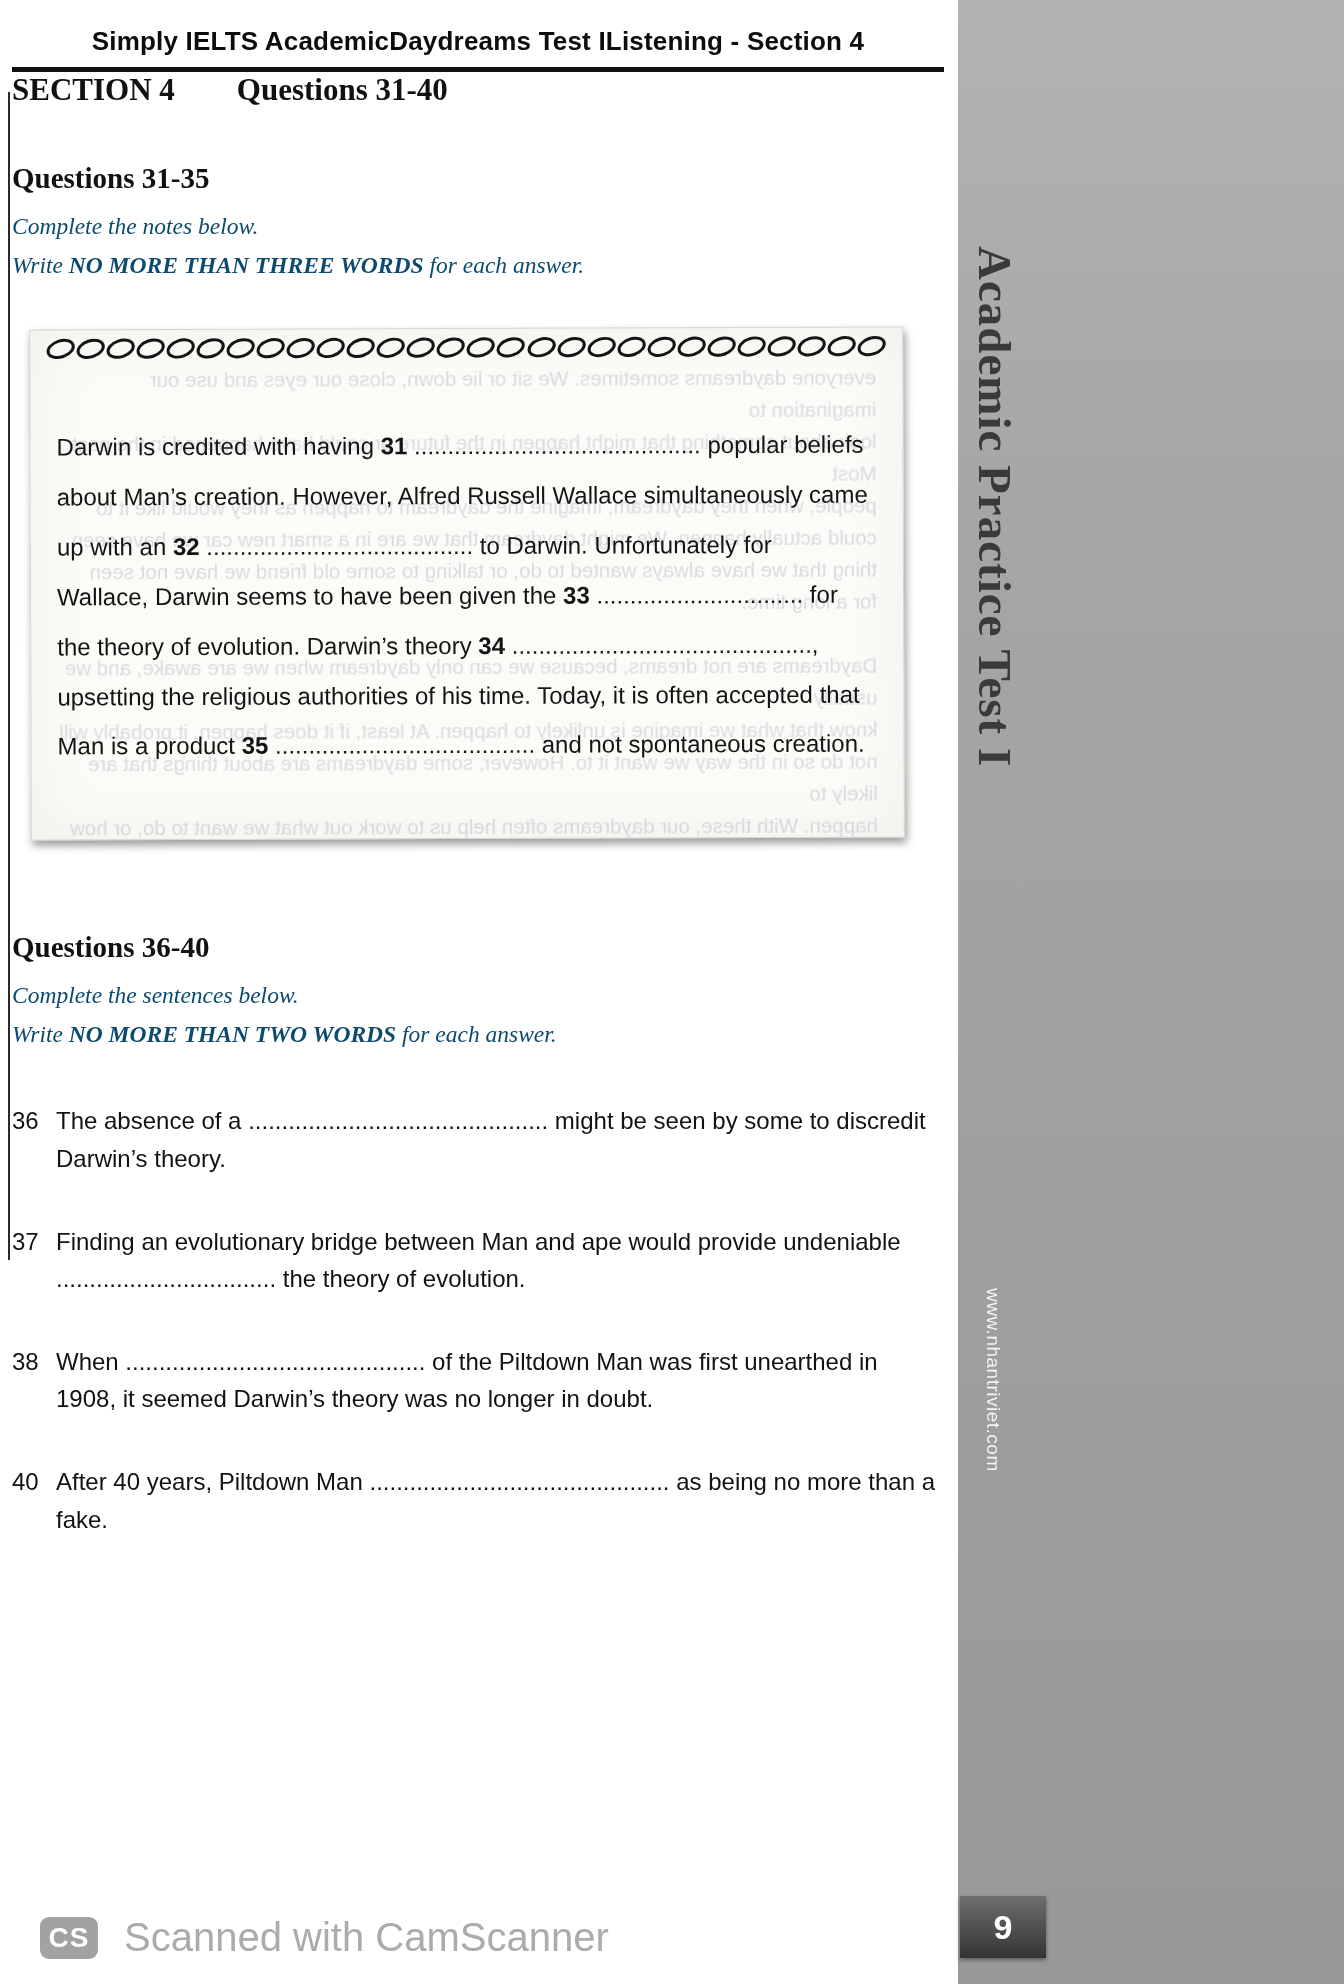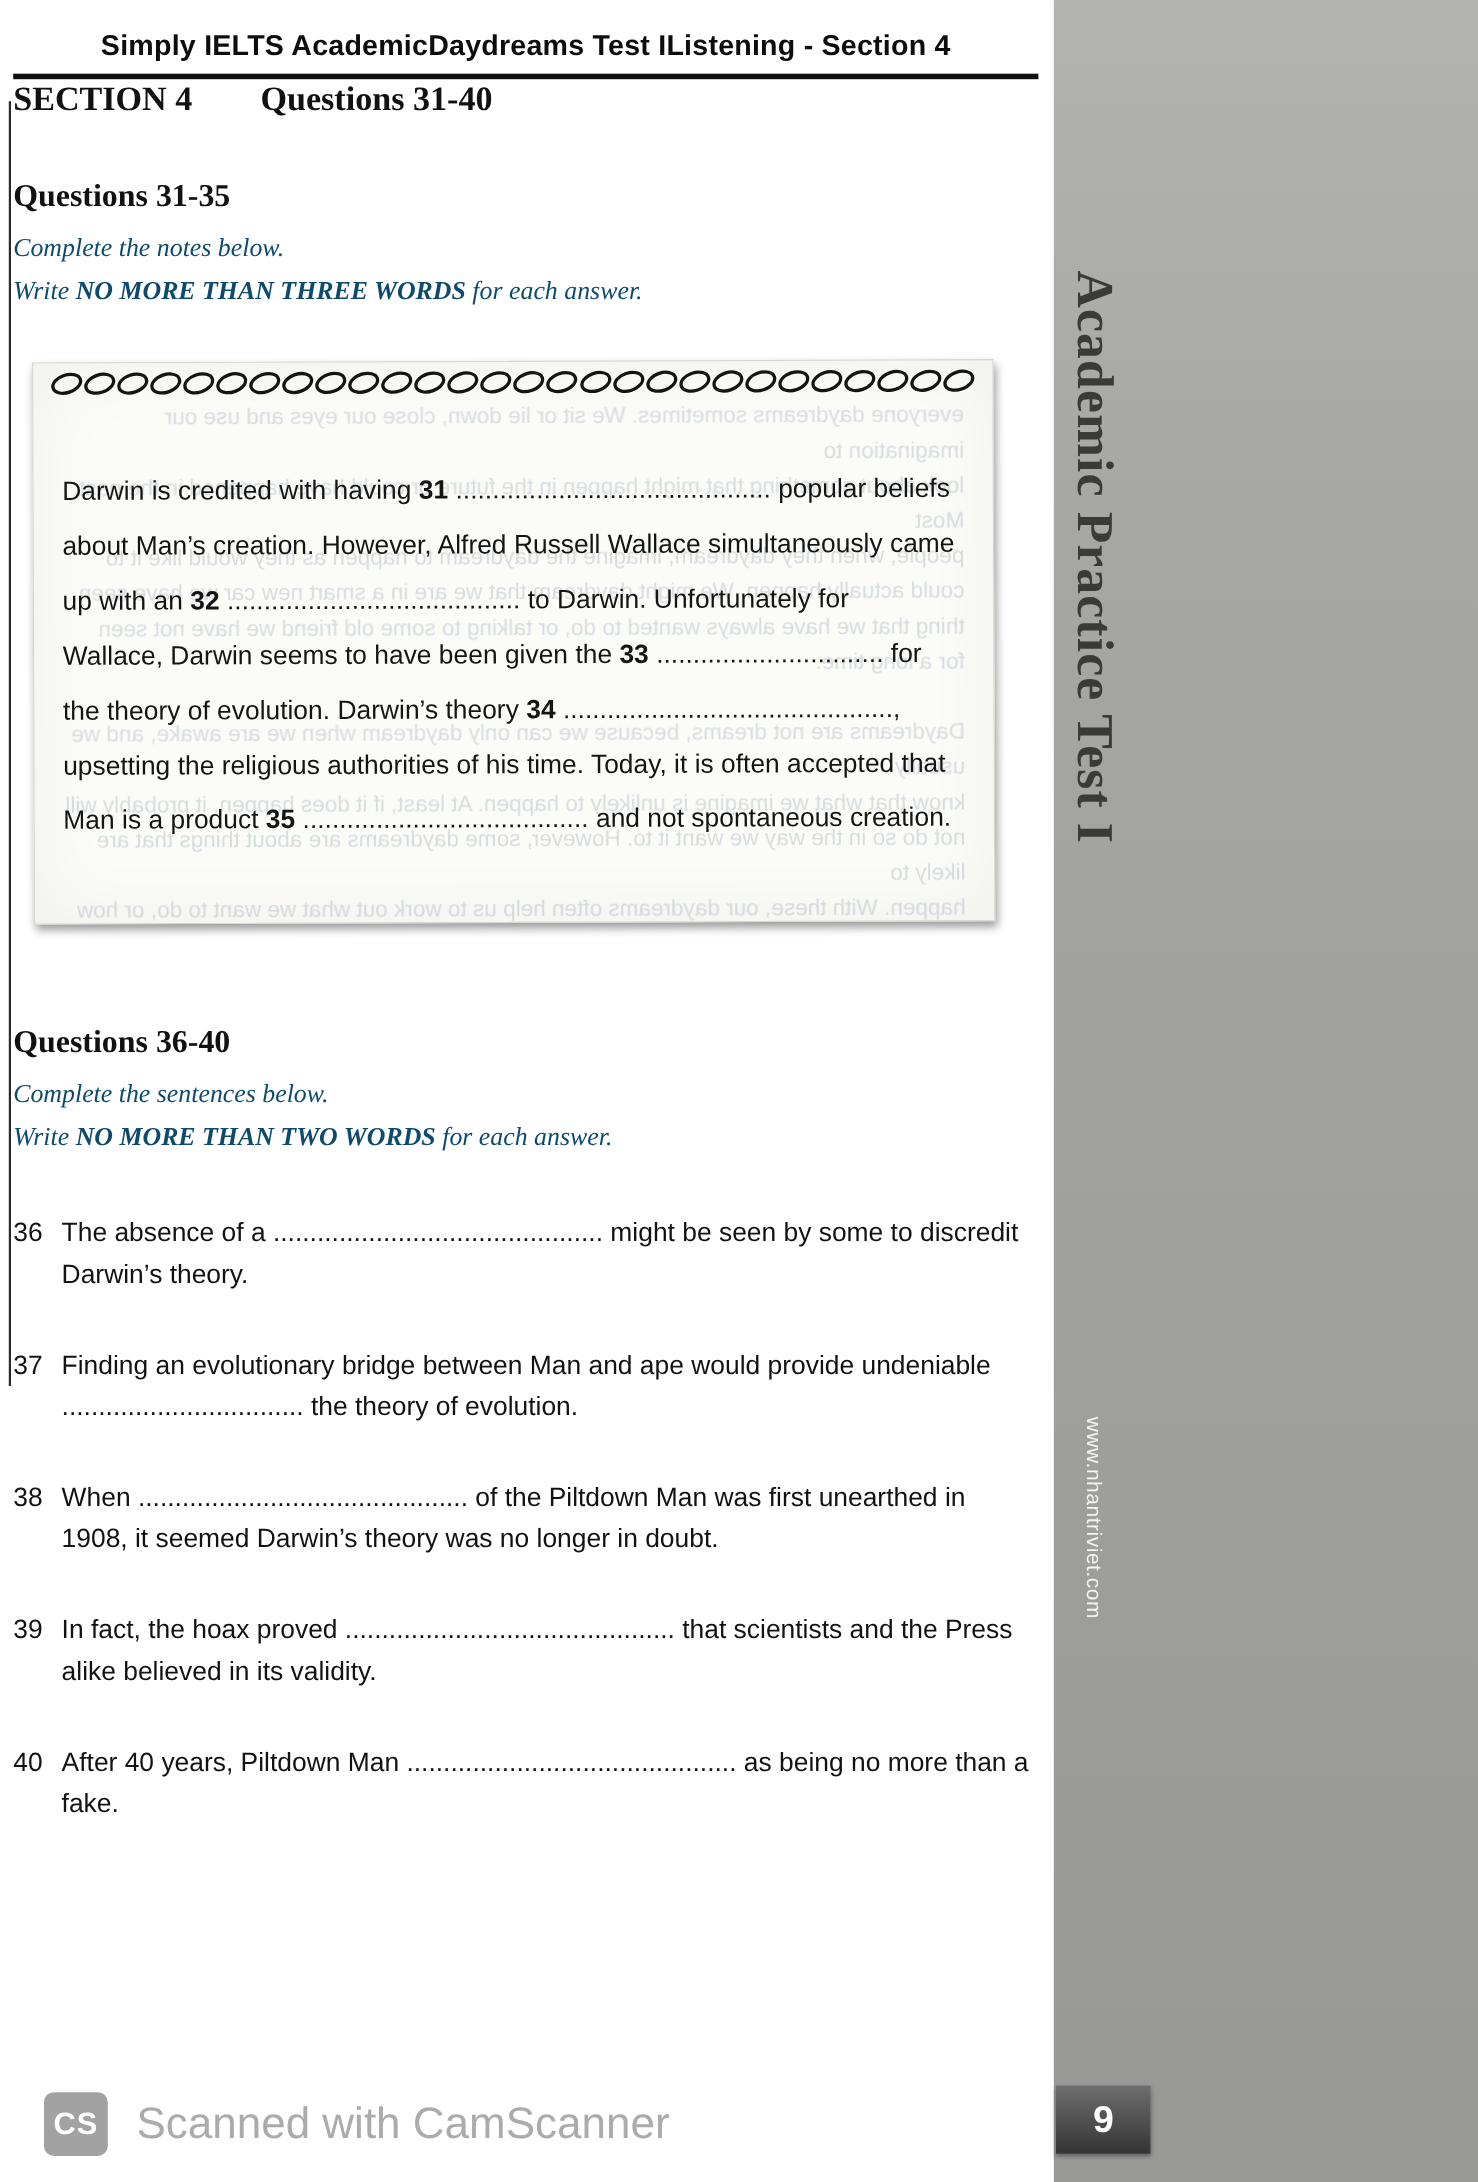--- a/index.html
+++ b/index.html
@@ -23,21 +23,21 @@
   .qnum{font-weight:bold;}
   .qlist{margin-top:50px;}
   .qrow{display:flex;margin-bottom:46px;font-size:24px;line-height:1.55;color:#121212;}
   .qrow .num{font-weight:normal;width:44px;flex:none;}
   .qrow .txt{max-width:884px;}
   .sidebar{position:absolute;right:0;top:0;width:386px;height:1984px;background:linear-gradient(180deg,#b3b3b1 0%,#a6a6a4 25%,#989896 100%);}
   .sidebar-title{position:absolute;top:246px;left:10px;writing-mode:vertical-rl;font-family:"Liberation Serif",serif;font-weight:bold;font-size:47px;color:#3a3a38;letter-spacing:1px;}
   .sidebar-url{position:absolute;top:1288px;left:24px;writing-mode:vertical-rl;font-size:19px;color:#f3f3f1;letter-spacing:.5px;}
   .pagebox{position:absolute;left:2px;bottom:26px;width:86px;height:62px;background:linear-gradient(180deg,#6e6e6e,#343434);display:flex;align-items:center;justify-content:center;color:#fff;font-weight:bold;font-size:34px;box-shadow:0 2px 4px rgba(0,0,0,.4);}
   .camrow{position:absolute;left:40px;bottom:24px;display:flex;align-items:center;gap:26px;}
-  .cs-logo{width:58px;height:58px;border-radius:9px;background:#a2a2a2;display:flex;align-items:center;justify-content:center;color:#ffffff;font-weight:bold;font-size:28px;letter-spacing:1px;text-align:right;}
+  .cs-logo{width:58px;height:42px;border-radius:9px;background:#a2a2a2;display:flex;align-items:center;justify-content:center;color:#ffffff;font-weight:bold;font-size:28px;letter-spacing:1px;text-align:right;}
   .cam-text{font-size:40px;color:#ababab;}
 </style>
 </head>
 <body>
 
 <div class="sidebar">
   <div class="sidebar-title">Academic Practice Test I</div>
   <div class="sidebar-url">www.nhantriviet.com</div>
   <div class="pagebox">
     <span>9</span>
@@ -122,24 +122,20 @@
     </div>
     <div class="qrow">
       <span class="num">37</span>
       <span class="txt">Finding an evolutionary bridge between Man and ape would provide undeniable ................................. the theory of evolution.</span>
     </div>
     <div class="qrow">
       <span class="num">38</span>
       <span class="txt">When ............................................. of the Piltdown Man was first unearthed in 1908, it seemed Darwin’s theory was no longer in doubt.</span>
     </div>
     <div class="qrow">
-      <span class="num">39</span>
-      <span class="txt">In fact, the hoax proved ............................................. that scientists and the Press alike believed in its validity.</span>
-    </div>
-    <div class="qrow">
       <span class="num">40</span>
       <span class="txt">After 40 years, Piltdown Man ............................................. as being no more than a fake.</span>
     </div>
   </div>
 
 </div>
 
 <div class="camrow">
   <div class="cs-logo">CS</div>
   <div class="cam-text">Scanned with CamScanner</div>

